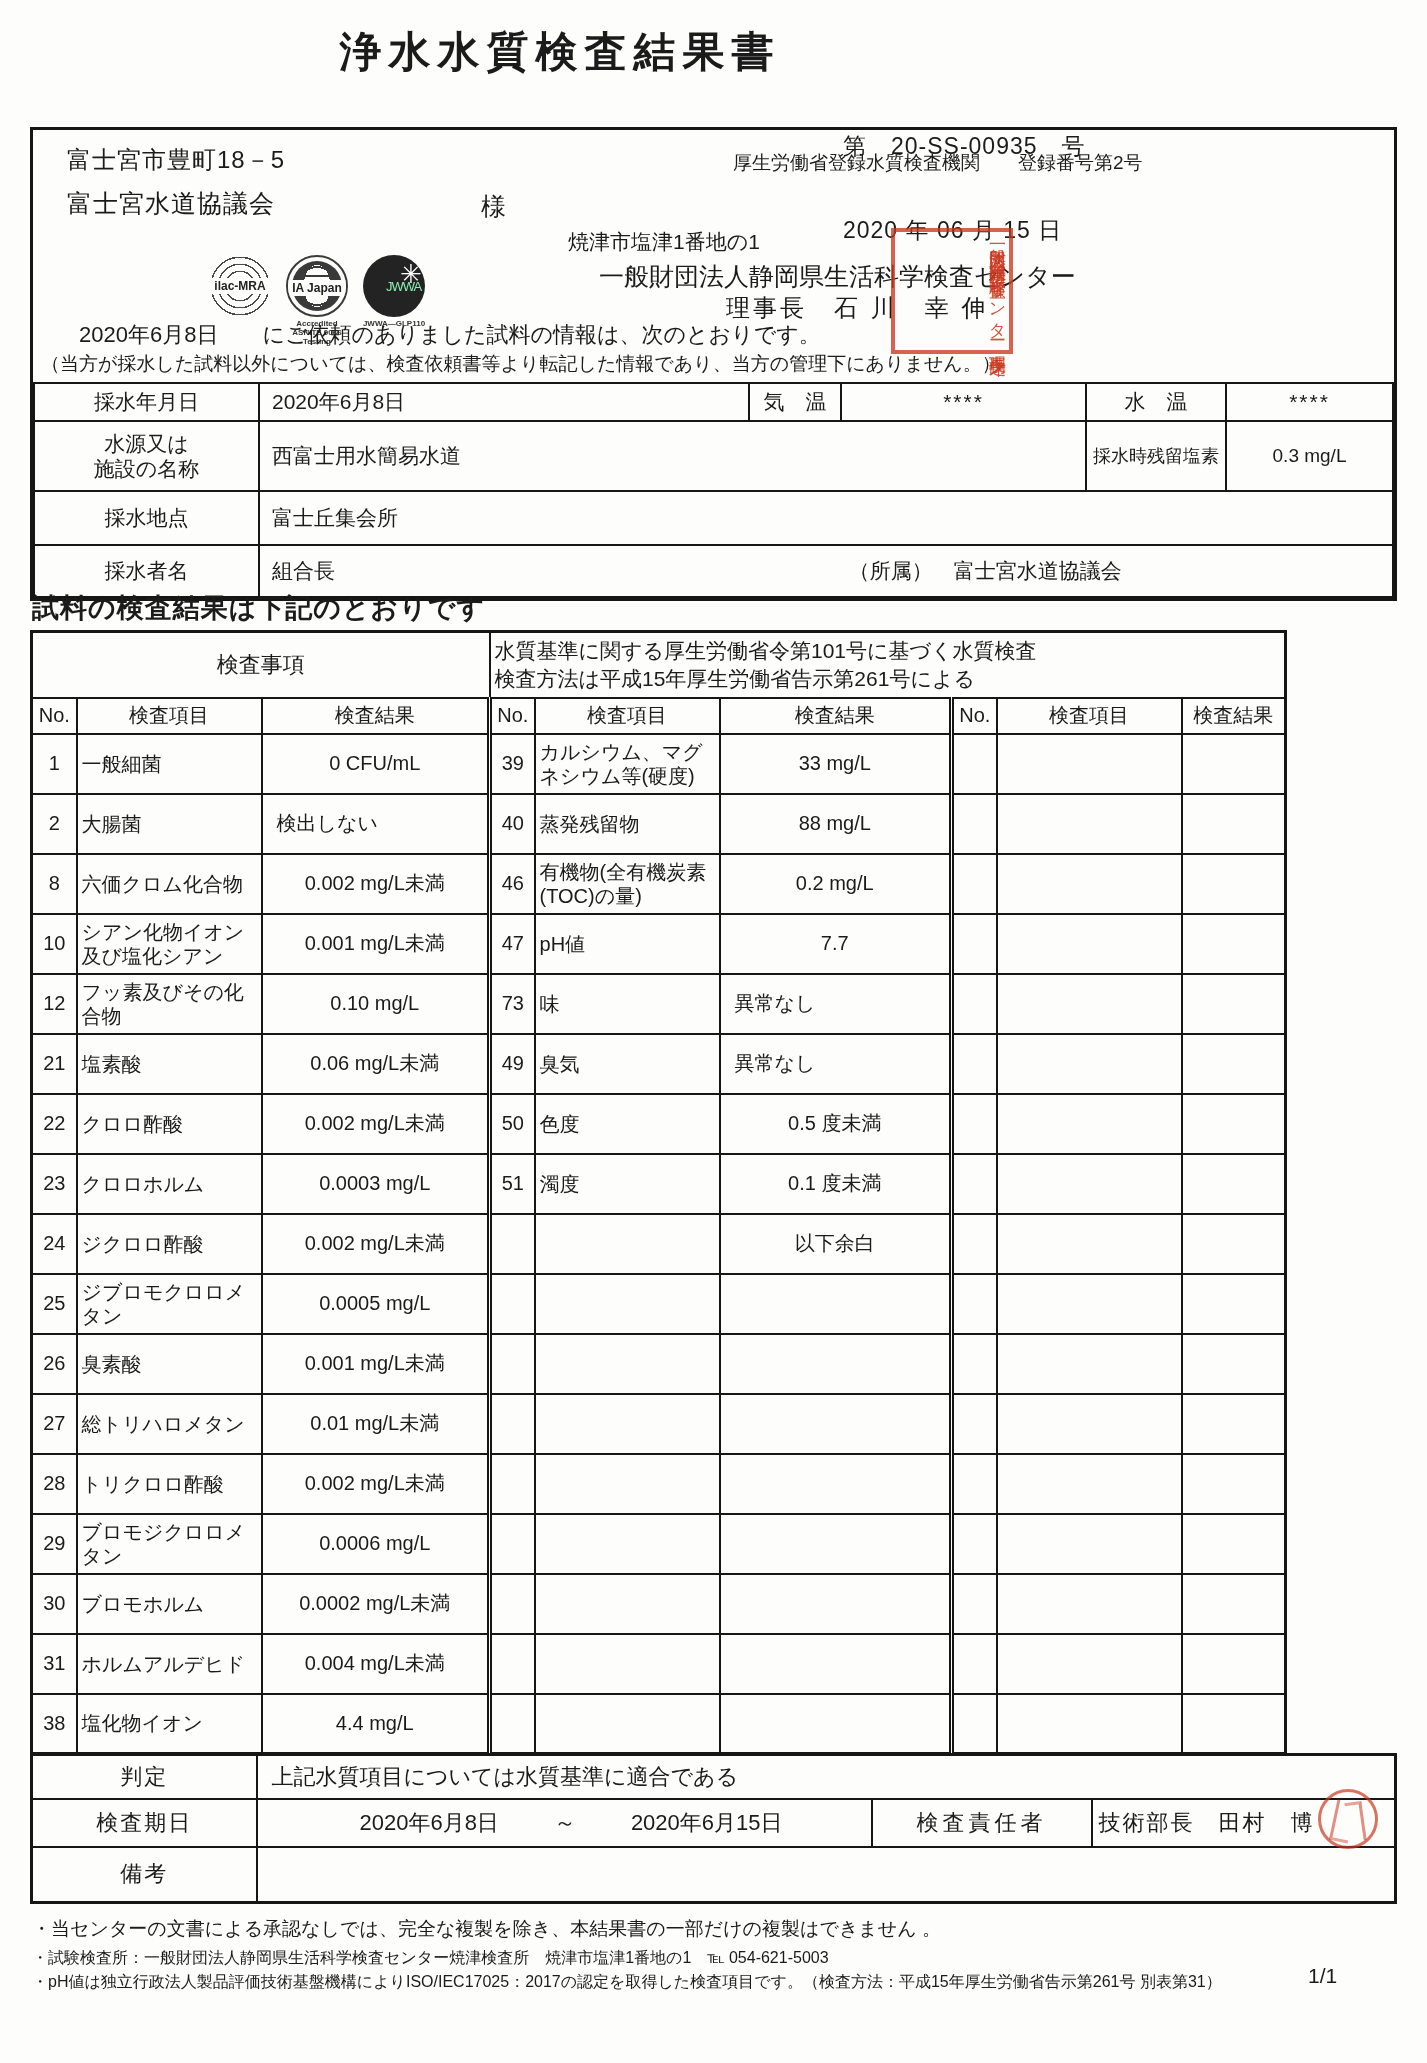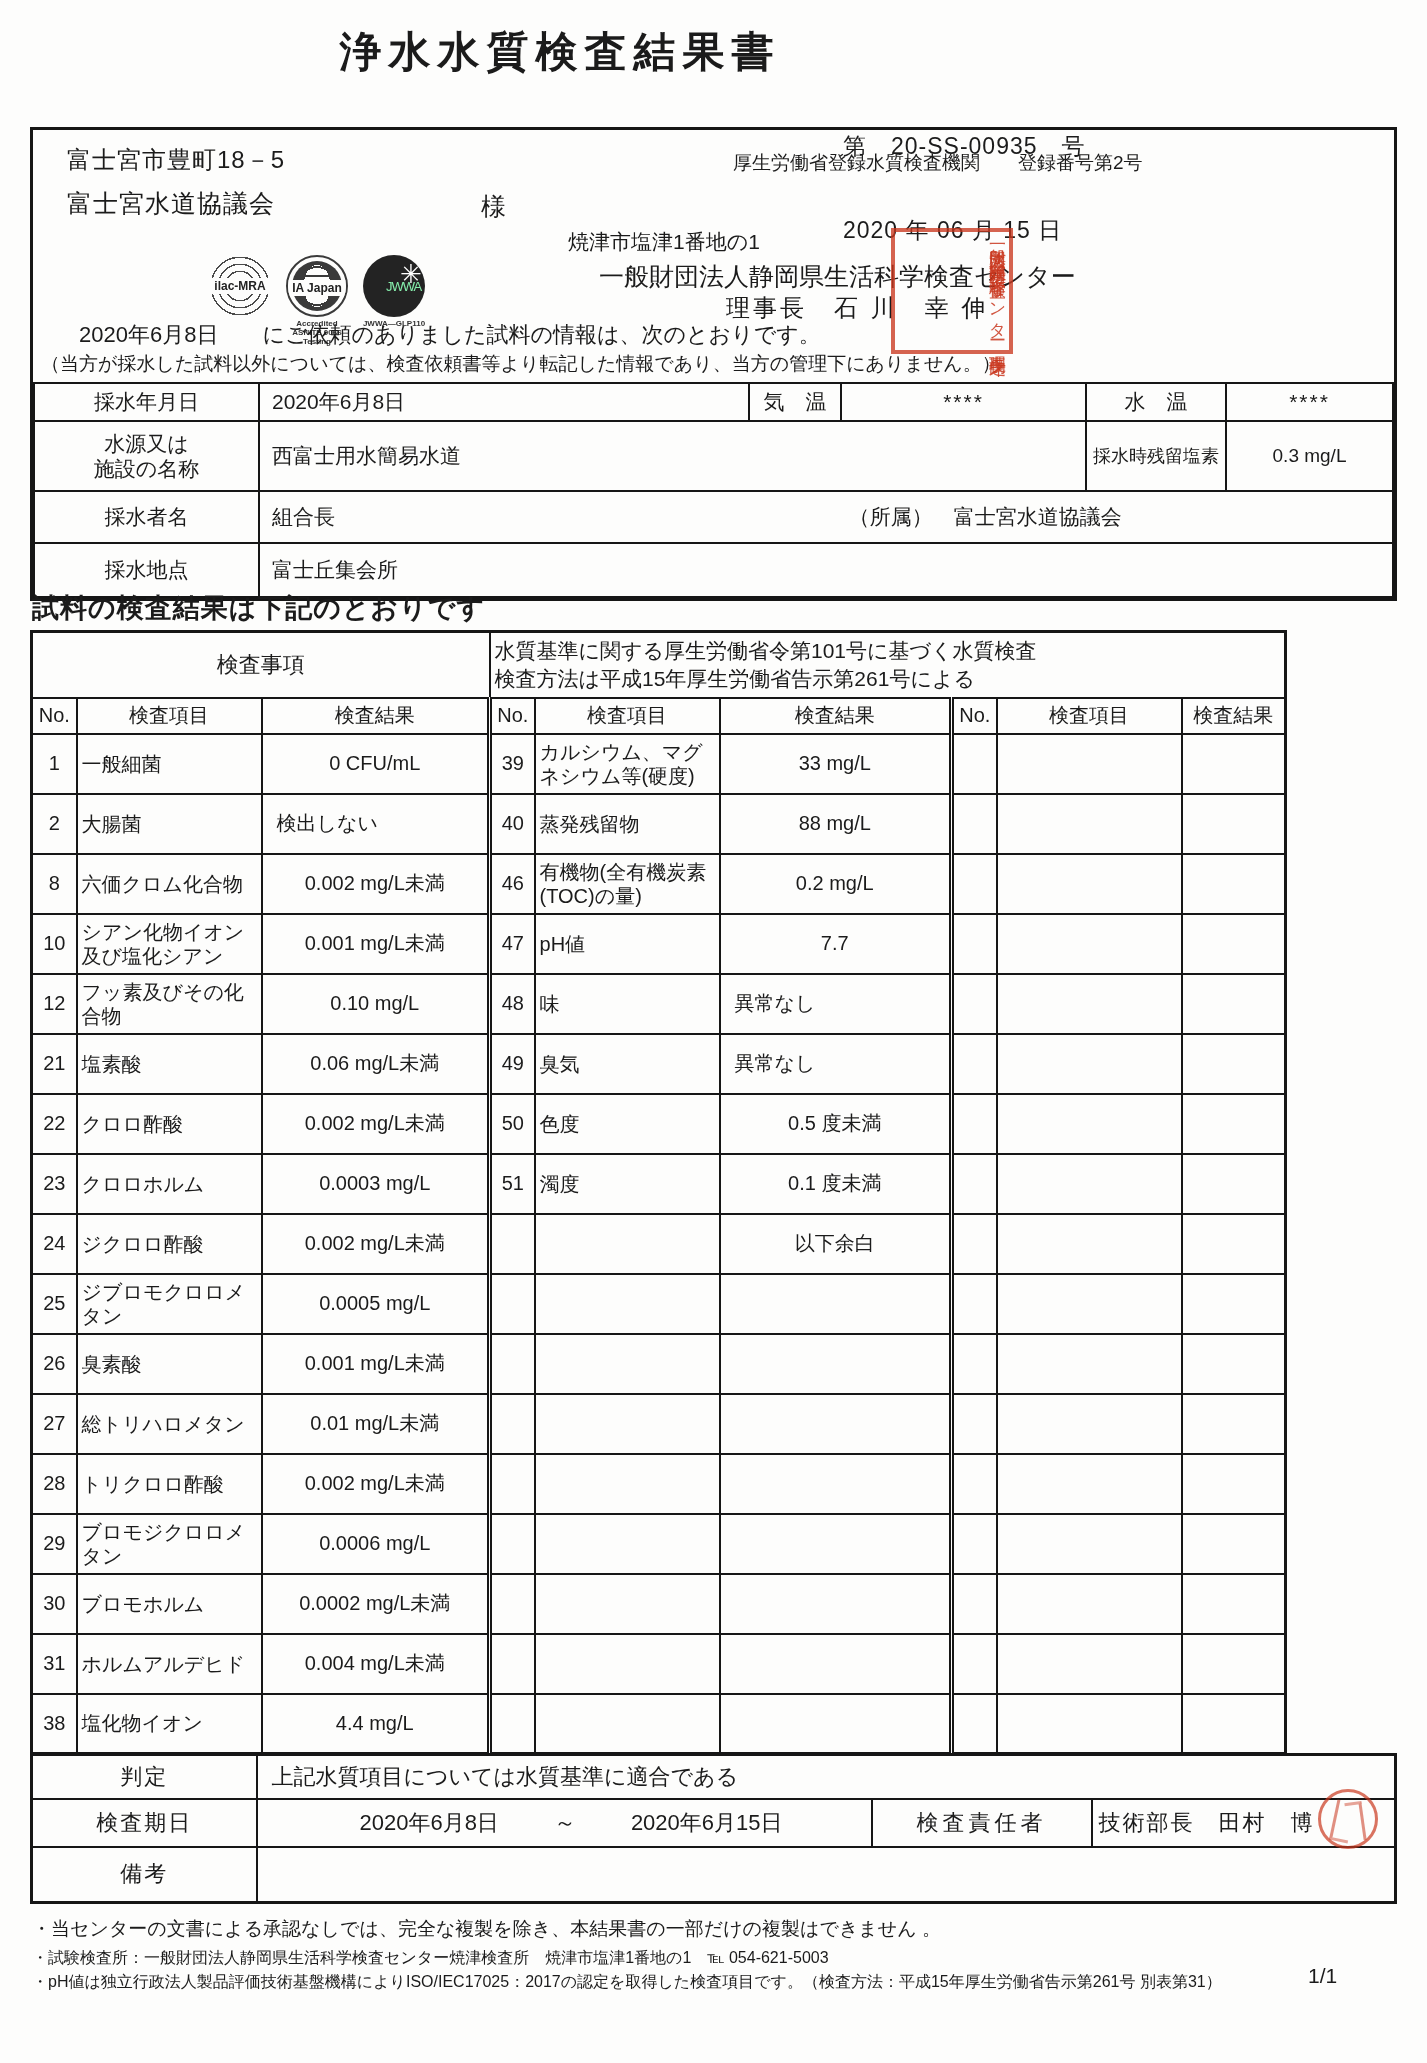--- a/index.html
+++ b/index.html
@@ -184,32 +184,32 @@
       </tr>
       <tr style="height:70px">
         <td class="lbl two-line">
           <div>水源又は</div>
           <div>施設の名称</div>
         </td>
         <td class="val" colspan="3">西富士用水簡易水道</td>
         <td class="rc-lbl">採水時残留塩素</td>
         <td class="rc-val">0.3 mg/L</td>
       </tr>
+      <tr style="height:54px">
+        <td class="lbl">採水地点</td>
+        <td class="val" colspan="5">富士丘集会所</td>
+      </tr>
       <tr style="height:52px">
         <td class="lbl">採水者名</td>
         <td class="val collector-cell" colspan="5">
           <span>組合長</span>
           <span class="affil">
             <span>（所属）</span><span>　</span><span>富士宮水道協議会</span>
           </span>
         </td>
-      </tr>
-      <tr style="height:54px">
-        <td class="lbl">採水地点</td>
-        <td class="val" colspan="5">富士丘集会所</td>
       </tr>
     </tbody>
       </table>
   </div>
 
   <div class="sec-heading">試料の検査結果は下記のとおりです</div>
 
   <table class="results">
     <colgroup>
       <col style="width:45px">
@@ -284,21 +284,21 @@
           <td class="item">pH値</td>
           <td class="res">7.7</td>
           <td class="no gs"></td>
           <td class="item"></td>
           <td class="res"></td>
         </tr>
         <tr>
           <td class="no">12</td>
           <td class="item">フッ素及びその化合物</td>
           <td class="res">0.10 mg/L</td>
-          <td class="no gs">48</td>
+          <td class="no gs">73</td>
           <td class="item">味</td>
           <td class="res left">異常なし</td>
           <td class="no gs"></td>
           <td class="item"></td>
           <td class="res"></td>
         </tr>
         <tr>
           <td class="no">21</td>
           <td class="item">塩素酸</td>
           <td class="res">0.06 mg/L未満</td>

